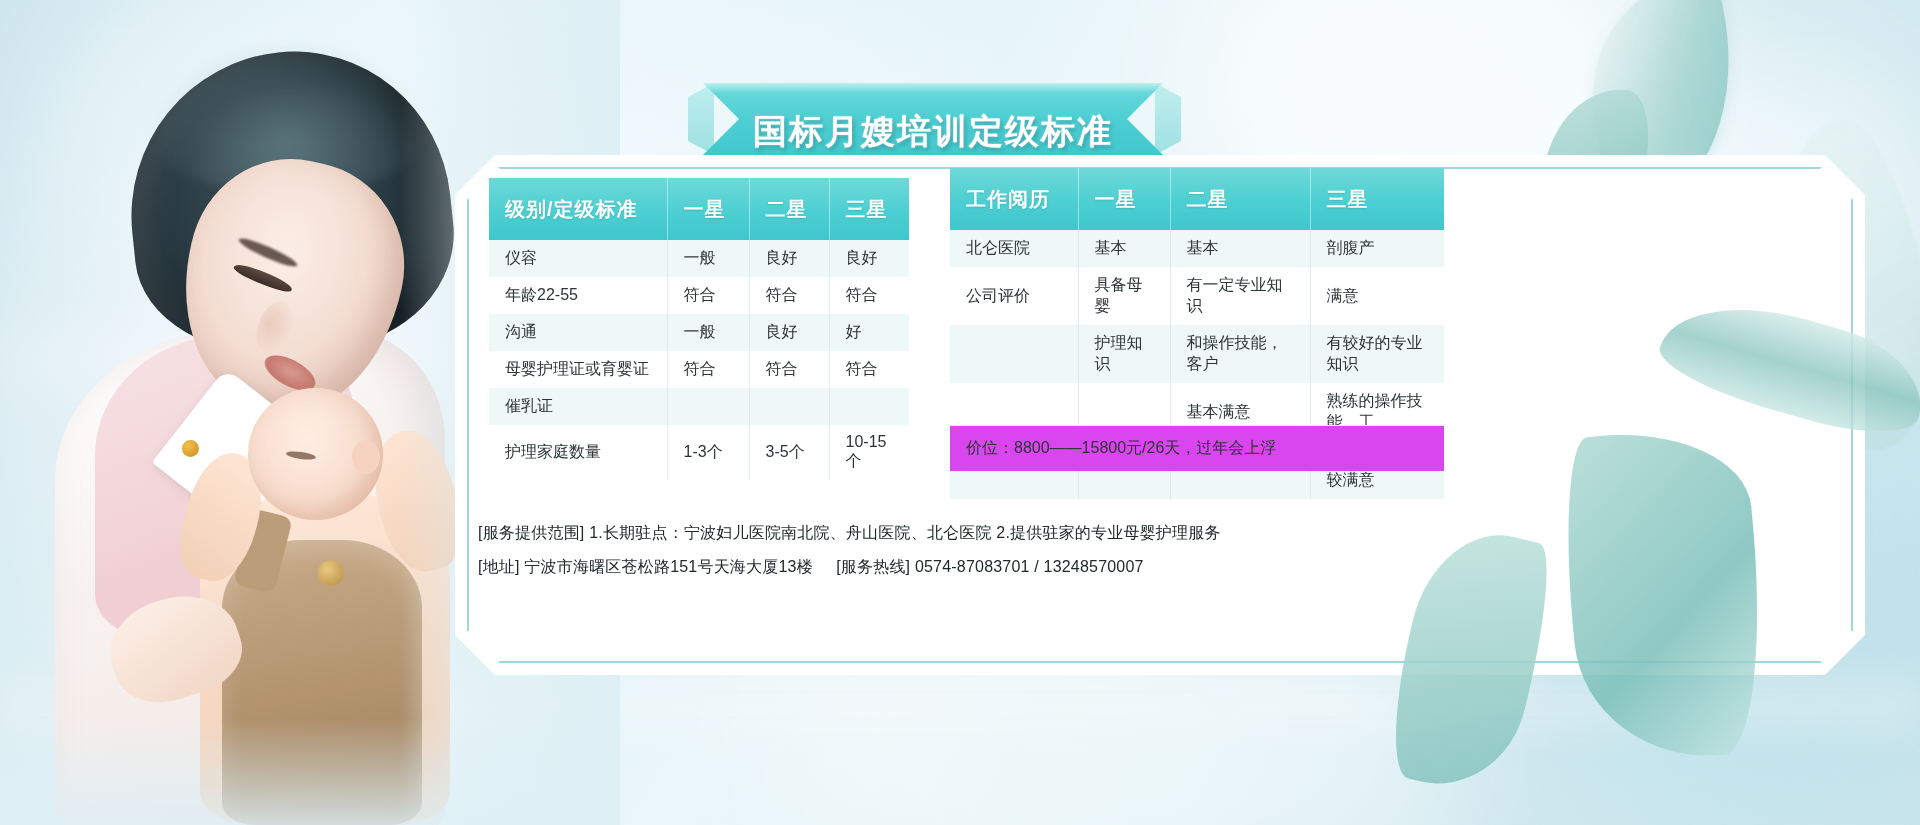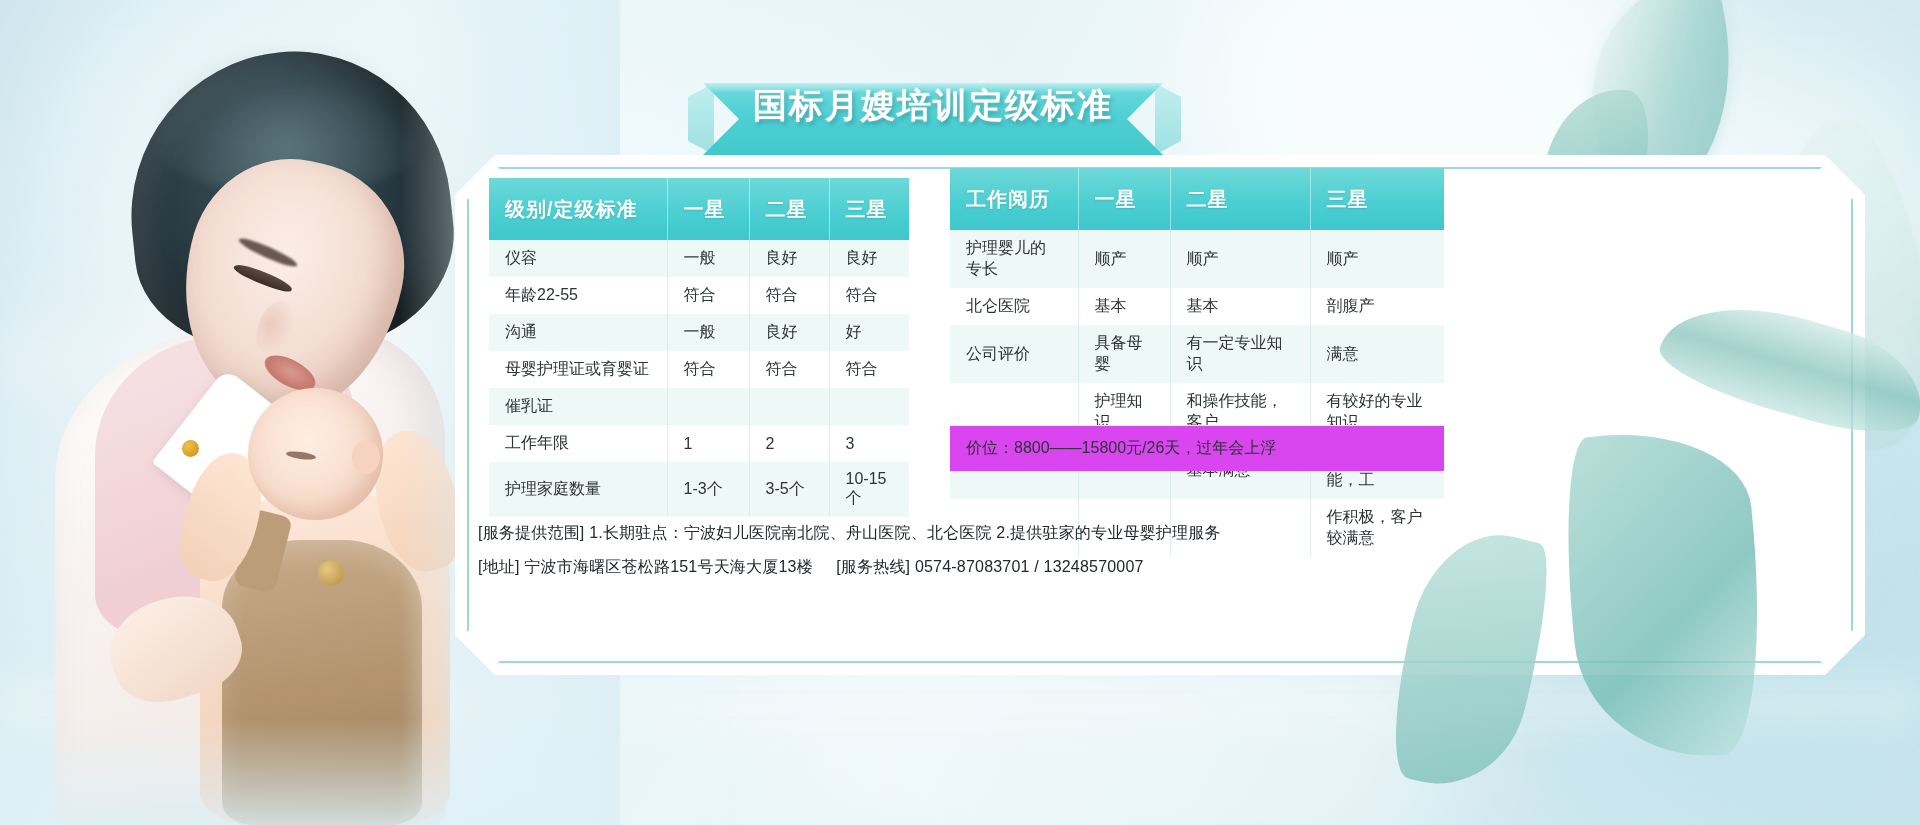--- a/index.html
+++ b/index.html
@@ -232,21 +232,21 @@
       32px 0, calc(100% - 32px) 0, 100% 32px,
       100% calc(100% - 32px), calc(100% - 32px) 100%,
       32px 100%, 0 calc(100% - 32px), 0 32px);
   }
 
   
   #banner{
     position:absolute; left:703px; top:83px; width:460px; height:72px;
     background:linear-gradient(180deg,#6fdbdd 0%, #4ecfd3 48%, #41c8cd 100%);
     clip-path: polygon(0 0, 100% 0, calc(100% - 36px) 50%, 100% 100%, 0 100%, 36px 50%);
-    display:flex; align-items:flex-start; justify-content:center;
+    display:flex; align-items:flex-end; justify-content:center;
     filter:drop-shadow(0 5px 10px rgba(90,170,175,.35));
   }
   #banner .sheen{
     position:absolute; left:0; top:0; width:100%; height:10px;
     background:linear-gradient(180deg,rgba(255,255,255,.55),rgba(255,255,255,0));
   }
   #banner-title{
     position:relative; z-index:2;
     color:#ffffff; font-size:34px; font-weight:bold; letter-spacing:2px;
     font-family:"DejaVu Serif","Liberation Serif",serif;
@@ -395,26 +395,20 @@
       <td>符合</td>
       <td>符合</td>
     </tr>
     <tr>
       <td>催乳证</td>
       <td></td>
       <td></td>
       <td></td>
     </tr>
     <tr>
-      <td>工作年限</td>
-      <td>1</td>
-      <td>2</td>
-      <td>3</td>
-    </tr>
-    <tr>
       <td>护理家庭数量</td>
       <td>1-3个</td>
       <td>3-5个</td>
       <td>10-15个</td>
     </tr>
   </tbody>
 </table>
 
 <table class="tbl" id="table-right">
   <colgroup>
@@ -426,26 +420,20 @@
   <thead>
     <tr>
       <th>工作阅历</th>
       <th>一星</th>
       <th>二星</th>
       <th>三星</th>
     </tr>
   </thead>
   <tbody>
     <tr>
-      <td>护理婴儿的专长</td>
-      <td>顺产</td>
-      <td>顺产</td>
-      <td>顺产</td>
-    </tr>
-    <tr>
       <td>北仑医院</td>
       <td>基本</td>
       <td>基本</td>
       <td>剖腹产</td>
     </tr>
     <tr>
       <td>公司评价</td>
       <td>具备母婴</td>
       <td>有一定专业知识</td>
       <td>满意</td>

